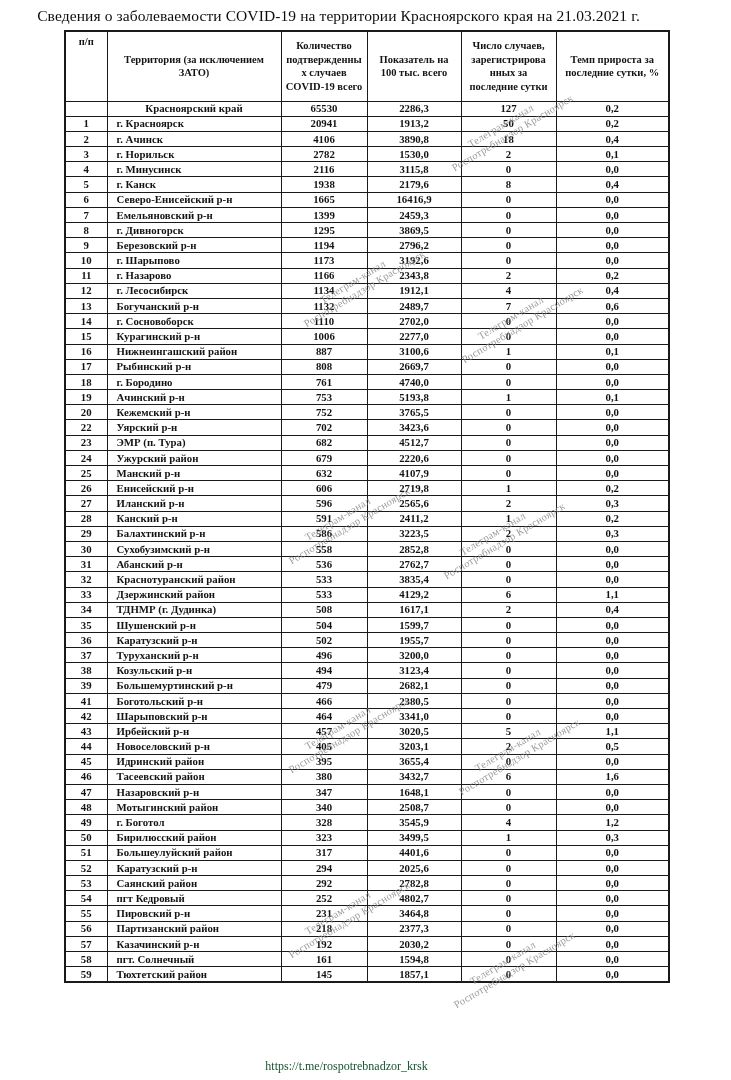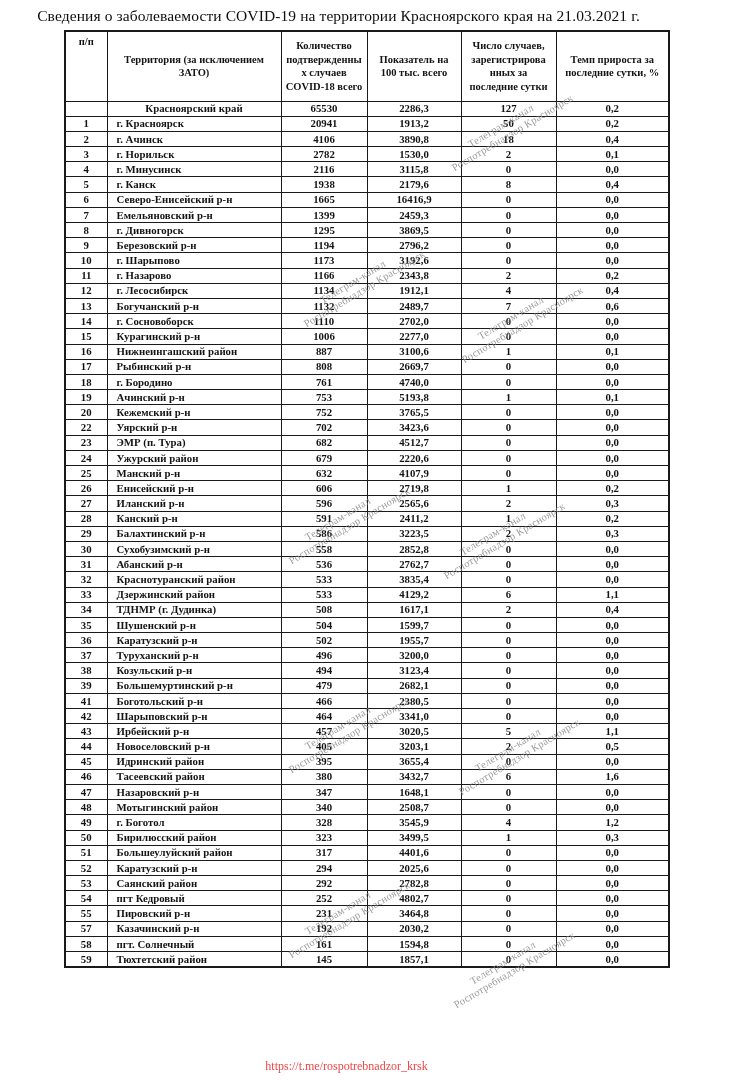--- a/index.html
+++ b/index.html
@@ -32,42 +32,42 @@
   .wm{
     position:absolute;transform:rotate(-31deg);transform-origin:center;
     color:#8a8a8a;opacity:0.85;font-size:10.5px;line-height:12px;
     white-space:nowrap;pointer-events:none;font-weight:normal;
     letter-spacing:0.3px;
   }
   .wm .l1{display:block;margin-left:26px;}
   .wm .l2{display:block;}
   .footer{
     position:absolute;top:1059px;left:0;width:631px;text-align:center;
-    font-size:12px;color:#ef4444;text-indent:62px;
+    font-size:12px;color:#14532d;text-indent:62px;
   }
 </style>
 </head>
 <body>
 
 <div class="page-title">Сведения о заболеваемости COVID-19 на территории Красноярского края на 21.03.2021 г.</div>
 
 <table class="covid">
   <colgroup>
     <col style="width:42px">
       <col style="width:174px">
       <col style="width:86px">
     <col style="width:94px">
       <col style="width:95px">
       <col style="width:113px">
   </colgroup>
   <thead>
     <tr class="hdr">
       <th class="pp">п/п</th>
       <th>Территория (за исключением ЗАТО)</th>
-      <th>Количество подтвержденны х случаев COVID-18 всего</th>
+      <th>Количество подтвержденны х случаев COVID-19 всего</th>
       <th>Показатель на 100 тыс. всего</th>
       <th>Число случаев, зарегистрирова нных за последние сутки</th>
       <th>Темп прироста за последние сутки, %</th>
     </tr>
   </thead>
   <tbody>
       <tr class="summary">
         <td></td>
         <td class="terr">Красноярский край</td>
         <td>65530</td>
@@ -493,20 +493,28 @@
       </tr>
       <tr>
         <td>55</td>
         <td class="terr">Пировский р-н</td>
         <td>231</td>
         <td>3464,8</td>
         <td>0</td>
         <td>0,0</td>
       </tr>
       <tr>
+        <td>56</td>
+        <td class="terr">Партизанский район</td>
+        <td>218</td>
+        <td>2377,3</td>
+        <td>0</td>
+        <td>0,0</td>
+      </tr>
+      <tr>
         <td>57</td>
         <td class="terr">Казачинский р-н</td>
         <td>192</td>
         <td>2030,2</td>
         <td>0</td>
         <td>0,0</td>
       </tr>
       <tr>
         <td>58</td>
         <td class="terr">пгт. Солнечный</td>

